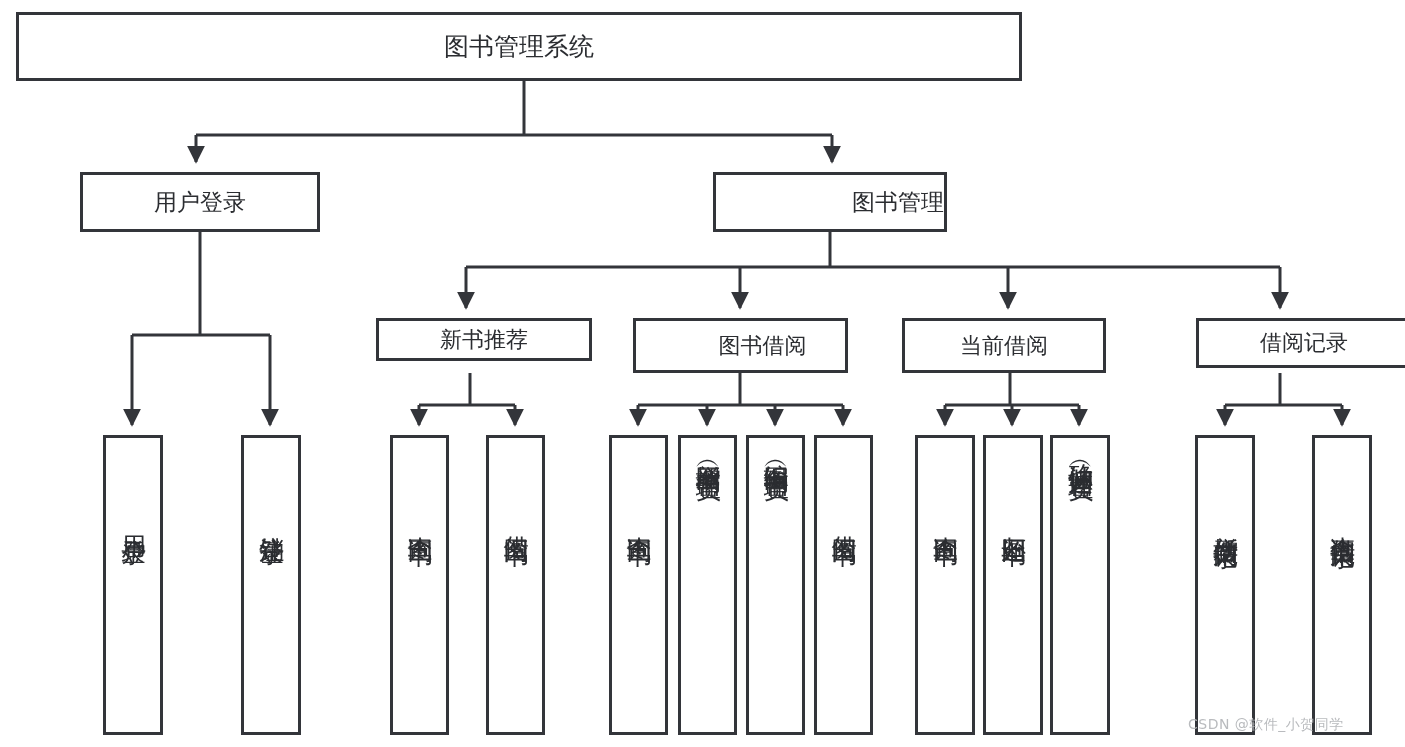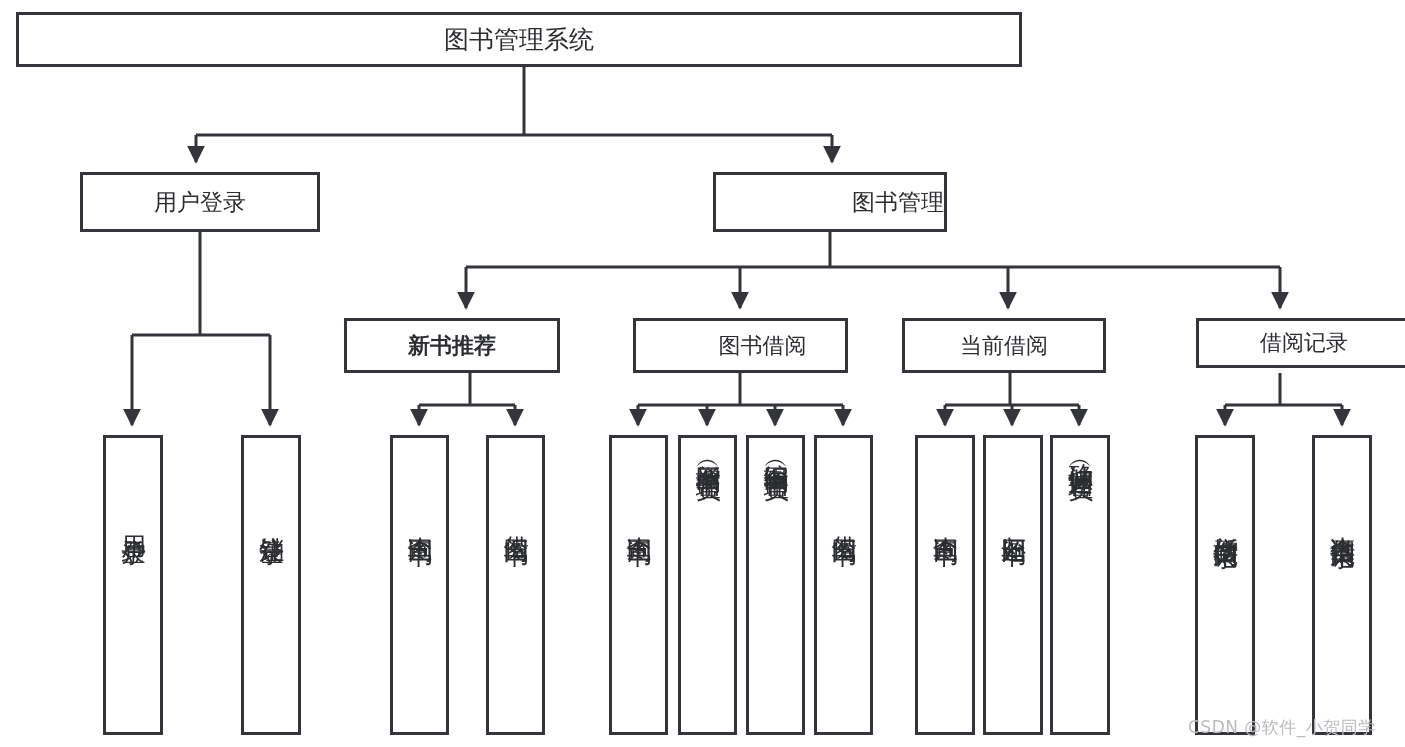--- a/index.html
+++ b/index.html
@@ -18,21 +18,21 @@
   .leaf{position:absolute;box-sizing:border-box;background:#ffffff;
         border:3px solid #33353a;display:flex;align-items:flex-start;
         justify-content:center;color:#2b2d31;}
   .leaf .vtext{
         writing-mode:vertical-rl;text-orientation:upright;
         font-size:25px;line-height:1.06;letter-spacing:2px;
         white-space:nowrap;}
   .leaf.mid .vtext{margin-top:78px;}
   .leaf.top .vtext{margin-top:6px;}
 
-  .watermark{position:absolute;left:1188px;top:716px;font-size:17px;
+  .watermark{position:absolute;left:1188px;top:716px;font-size:14px;
              color:#b9bbbe;letter-spacing:.5px;white-space:nowrap;}
 </style>
 </head>
 <body>
 
 <div id="stage">
 
   <svg id="wires" viewBox="0 0 1405 747">
     <defs>
       <marker id="arrow" viewBox="0 0 10 10" refX="9" refY="5" markerWidth="6" markerHeight="6" orient="auto-start-reverse">
@@ -76,32 +76,32 @@
       <path d="M 1012 405 L 1012 425" marker-end="url(#arrow)"></path>
       <path d="M 1079 405 L 1079 425" marker-end="url(#arrow)"></path>
 
       <path d="M 1280 373 L 1280 405"></path>
       <path d="M 1225 405 L 1342 405"></path>
       <path d="M 1225 405 L 1225 425" marker-end="url(#arrow)"></path>
       <path d="M 1342 405 L 1342 425" marker-end="url(#arrow)"></path>
     </g>
   </svg>
 
-  <div class="node root" style="left:16px;top:12px;width:1006px;height:55px;">
+  <div class="node root" style="left:16px;top:12px;width:1006px;height:69px;">
     <span>图书管理系统</span>
   </div>
 
   <div class="node lvl1" style="left:80px;top:172px;width:240px;height:60px;">
     <span>用户登录</span>
   </div>
   <div class="node lvl1" style="left:713px;top:172px;width:234px;height:60px;justify-content:flex-end;">
     <span>图书管理</span>
   </div>
 
-  <div class="node lvl2" style="left:344px;top:318px;width:216px;height:55px;font-weight:bold;">
+  <div class="node lvl2" style="left:376px;top:318px;width:216px;height:43px;">
     <span>新书推荐</span>
   </div>
   <div class="node lvl2" style="left:633px;top:318px;width:215px;height:55px;padding-left:44px;">
     <span>图书借阅</span>
   </div>
   <div class="node lvl2" style="left:902px;top:318px;width:204px;height:55px;">
     <span>当前借阅</span>
   </div>
   <div class="node lvl2" style="left:1172px;top:318px;width:216px;height:50px;margin-left:24px;">
     <span>借阅记录</span>

